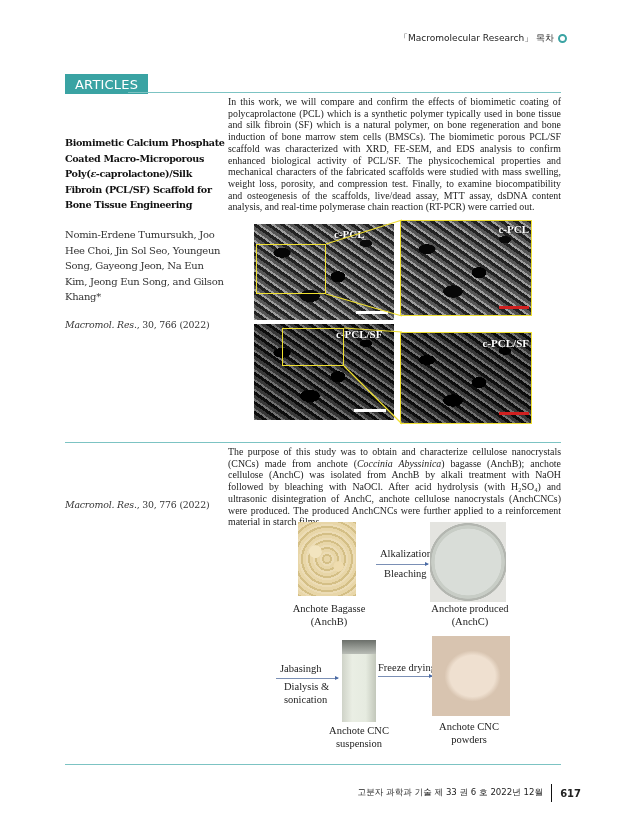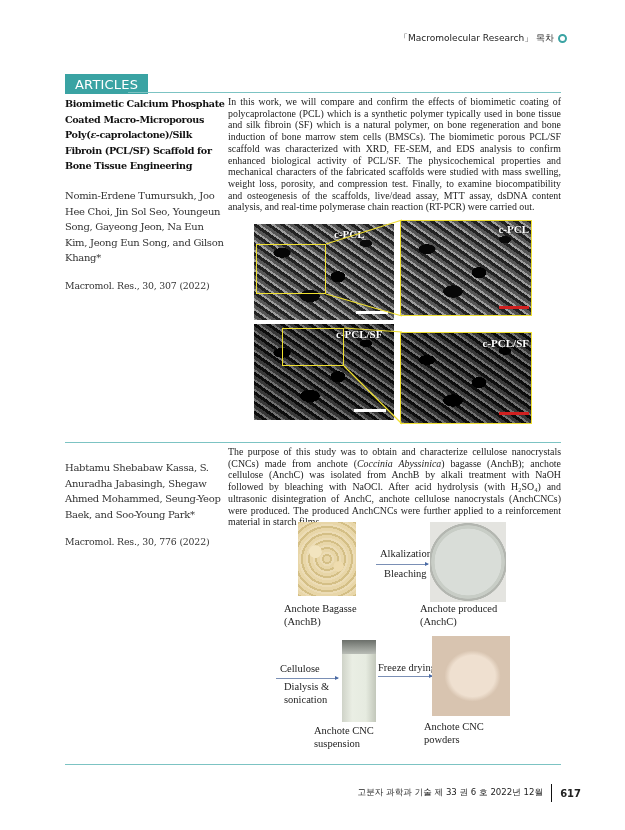--- a/index.html
+++ b/index.html
@@ -12,26 +12,26 @@
   .section-tab { position: absolute; top: 74px; left: 65px; background: #3aa3a3; color: #fff; font-family: "DejaVu Sans", "Liberation Sans", sans-serif; font-size: 13px; padding: 3px 10px 2px 10px; letter-spacing: 0.2px; }
   .rule { position: absolute; left: 65px; width: 496px; height: 1px; background: #7cc3c3; }
   .rule.top { top: 92px; left: 128px; width: 433px; }
   .rule.mid { top: 442px; }
   .rule.bot { top: 764px; }
 
   .article { position: absolute; left: 65px; width: 496px; }
   .a1 { top: 96px; }
   .a2 { top: 446px; }
 
-  .left-col { position: absolute; left: 0; width: 160px; }
+  .left-col { position: absolute; left: 0; width: 160px; margin-top: 39px; }
   .title { font-family: "DejaVu Serif", "Liberation Serif", serif; font-weight: bold; font-size: 9.6px; line-height: 15.6px; letter-spacing: -0.35px; color: #111; }
   .title i { font-style: italic; }
   .authors { margin-top: 14px; font-size: 10px; line-height: 15.6px; letter-spacing: -0.3px; color: #333; }
   .citation { margin-top: 14px; font-size: 9.4px; color: #333; letter-spacing: -0.2px; }
-  .citation .j { }
+  .citation .j { font-style: italic; }
   .citation .v { font-weight: normal; }
 
   .abstract { position: absolute; left: 163px; width: 333px; font-family: "Liberation Serif", "DejaVu Serif", serif; font-size: 9.9px; line-height: 11.7px; text-align: justify; color: #222; }
   .abstract i { font-style: italic; }
 
   
   .fig1 { position: absolute; left: 254px; top: 224px; width: 318px; height: 200px; }
   .sem { position: absolute; overflow: hidden; background: #404040; }
   .sem-texture { position: absolute; inset: 0;
     background:
@@ -53,21 +53,21 @@
   .photo { position: absolute; }
   .bagasse { background:
       radial-gradient(circle at 30% 40%, #f2e4bf 10%, transparent 11%),
       radial-gradient(circle at 70% 60%, #efdcaf 8%, transparent 9%),
       repeating-radial-gradient(circle at 50% 50%, #e8d6a8 0 3px, #d4bf86 3px 5px, #ecdcb5 5px 7px);
   }
   .petri { background: radial-gradient(circle at 50% 50%, #d9ddd8 0 60%, #c8cdc6 61% 66%, #b3b6b0 67% 70%, #e4e4e0 71%); }
   .vial { background: linear-gradient(90deg, #cfd3c8 0%, #eaeee4 30%, #e6ebe0 70%, #c2c7ba 100%); }
   .vial-cap { position: absolute; left: 0; right: 0; top: 0; height: 14px; background: linear-gradient(180deg, #6b6f6a, #b9bdb6); }
   .powder { background: radial-gradient(ellipse 36% 32% at 52% 50%, #efe0d0 0 80%, #d8c4b0 100%), linear-gradient(135deg, #6b7479 0%, #aab2b6 45%, #5a6166 100%); }
-  .fig-label { position: absolute; font-size: 10.5px; line-height: 13px; }
+  .fig-label { position: absolute; font-size: 10.5px; text-align: center; line-height: 13px; }
   .step-label { position: absolute; font-size: 10.5px; }
   .arrow { position: absolute; height: 1px; background: #7a8fb5; }
   .arrow::after { content: ""; position: absolute; right: -1px; top: -2px; border-left: 4px solid #4a6aa5; border-top: 2.5px solid transparent; border-bottom: 2.5px solid transparent; }
 
   .footer { position: absolute; top: 784px; right: 44px; font-family: "DejaVu Sans", "Liberation Sans", sans-serif; font-size: 8.6px; color: #222; display: flex; align-items: center; }
   .footer .sep { width: 1px; height: 18px; background: #111; margin: 0 8px; }
   .footer .pg { font-weight: bold; font-size: 10px; }
 </style>
 </head>
 <body>
@@ -77,21 +77,21 @@
   <span class="head-dot"></span>
 </div>
 
 <div class="section-tab">ARTICLES</div>
 <div class="rule top"></div>
 
 <div class="article a1">
   <div class="left-col">
     <div class="title"><span>Biomimetic Calcium Phosphate Coated Macro-Microporous Poly(</span><i>ε</i><span>-caprolactone)/Silk Fibroin (PCL/SF) Scaffold for Bone Tissue Engineering</span></div>
     <div class="authors">Nomin-Erdene Tumursukh, Joo Hee Choi, Jin Sol Seo, Youngeun Song, Gayeong Jeon, Na Eun Kim, Jeong Eun Song, and Gilson Khang*</div>
-    <div class="citation"><span class="j">Macromol. Res.</span>, <span class="v">30</span><span>, 307 (2022)</span></div>
+    <div class="citation"><span class="j">Macromol. Res.</span>, <span class="v">30</span><span>, 766 (2022)</span></div>
   </div>
   <div class="abstract">In this work, we will compare and confirm the effects of biomimetic coating of polycaprolactone (PCL) which is a synthetic polymer typically used in bone tissue and silk fibroin (SF) which is a natural polymer, on bone regeneration and bone induction of bone marrow stem cells (BMSCs). The biomimetic porous PCL/SF scaffold was characterized with XRD, FE-SEM, and EDS analysis to confirm enhanced biological activity of PCL/SF. The physicochemical properties and mechanical characters of the fabricated scaffolds were studied with mass swelling, weight loss, porosity, and compression test. Finally, to examine biocompatibility and osteogenesis of the scaffolds, live/dead assay, MTT assay, dsDNA content analysis, and real-time polymerase chain reaction (RT-PCR) were carried out.</div>
 </div>
 
 <div class="fig1">
 
   <div class="sem" style="left:0;top:0;width:140px;height:96px;">
     <div class="sem-texture"></div>
     <div class="sem-label" style="left:80px;top:4px;">c-PCL</div>
     <div class="zoom-box" style="left:2px;top:20px;width:70px;height:50px;"></div>
@@ -122,21 +122,20 @@
     <line x1="72" y1="76" x2="148" y2="98" stroke="#f0e030" stroke-width="1.2"></line>
     <line x1="90" y1="110" x2="148" y2="114" stroke="#f0e030" stroke-width="1.2"></line>
     <line x1="90" y1="148" x2="148" y2="206" stroke="#f0e030" stroke-width="1.2"></line>
   </svg>
 </div>
 
 <div class="rule mid"></div>
 
 <div class="article a2">
   <div class="left-col">
-    <div class="authors">Habtamu Shebabaw Kassa, S. Anuradha Jabasingh, Shegaw Ahmed Mohammed, Seung-Yeop Baek, and Soo-Young Park*</div>
     <div class="citation"><span class="j">Macromol. Res.</span>, <span class="v">30</span><span>, 776 (2022)</span></div>
   </div>
   <div class="abstract"><span>The purpose of this study was to obtain and characterize cellulose nanocrystals (CNCs) made from anchote (</span><i>Coccinia Abyssinica</i><span>) bagasse (AnchB); anchote cellulose (AnchC) was isolated from AnchB by alkali treatment with NaOH followed by bleaching with NaOCl. After acid hydrolysis (with H₂SO₄) and ultrasonic disintegration of AnchC, anchote cellulose nanocrystals (AnchCNCs) were produced. The produced AnchCNCs were further applied to a reinforcement material in starch films.</span></div>
 </div>
 
 <div class="fig2">
   <div class="photo bagasse" style="left:18px;top:2px;width:58px;height:74px;"></div>
   <div class="fig-label" style="left:4px;top:82px;width:90px;">
     <div>Anchote Bagasse</div>
     <div>(AnchB)</div>
@@ -145,21 +144,21 @@
   <div class="step-label" style="left:100px;top:28px;">Alkalization</div>
   <div class="arrow" style="left:96px;top:44px;width:52px;"></div>
   <div class="step-label" style="left:104px;top:48px;">Bleaching</div>
 
   <div class="photo petri" style="left:150px;top:2px;width:76px;height:80px;"></div>
   <div class="fig-label" style="left:140px;top:82px;width:100px;">
     <div>Anchote produced</div>
     <div>(AnchC)</div>
   </div>
 
-  <div class="step-label" style="left:0px;top:143px;">Cellulose</div>
+  <div class="step-label" style="left:0px;top:143px;">Jabasingh</div>
   <div class="arrow" style="left:-4px;top:158px;width:62px;"></div>
   <div class="step-label" style="left:4px;top:160px;line-height:13px;">
     <div>Dialysis &amp;</div>
     <div>sonication</div>
   </div>
 
   <div class="photo vial" style="left:62px;top:120px;width:34px;height:82px;">
     <div class="vial-cap"></div>
   </div>
   <div class="fig-label" style="left:34px;top:204px;width:90px;">

